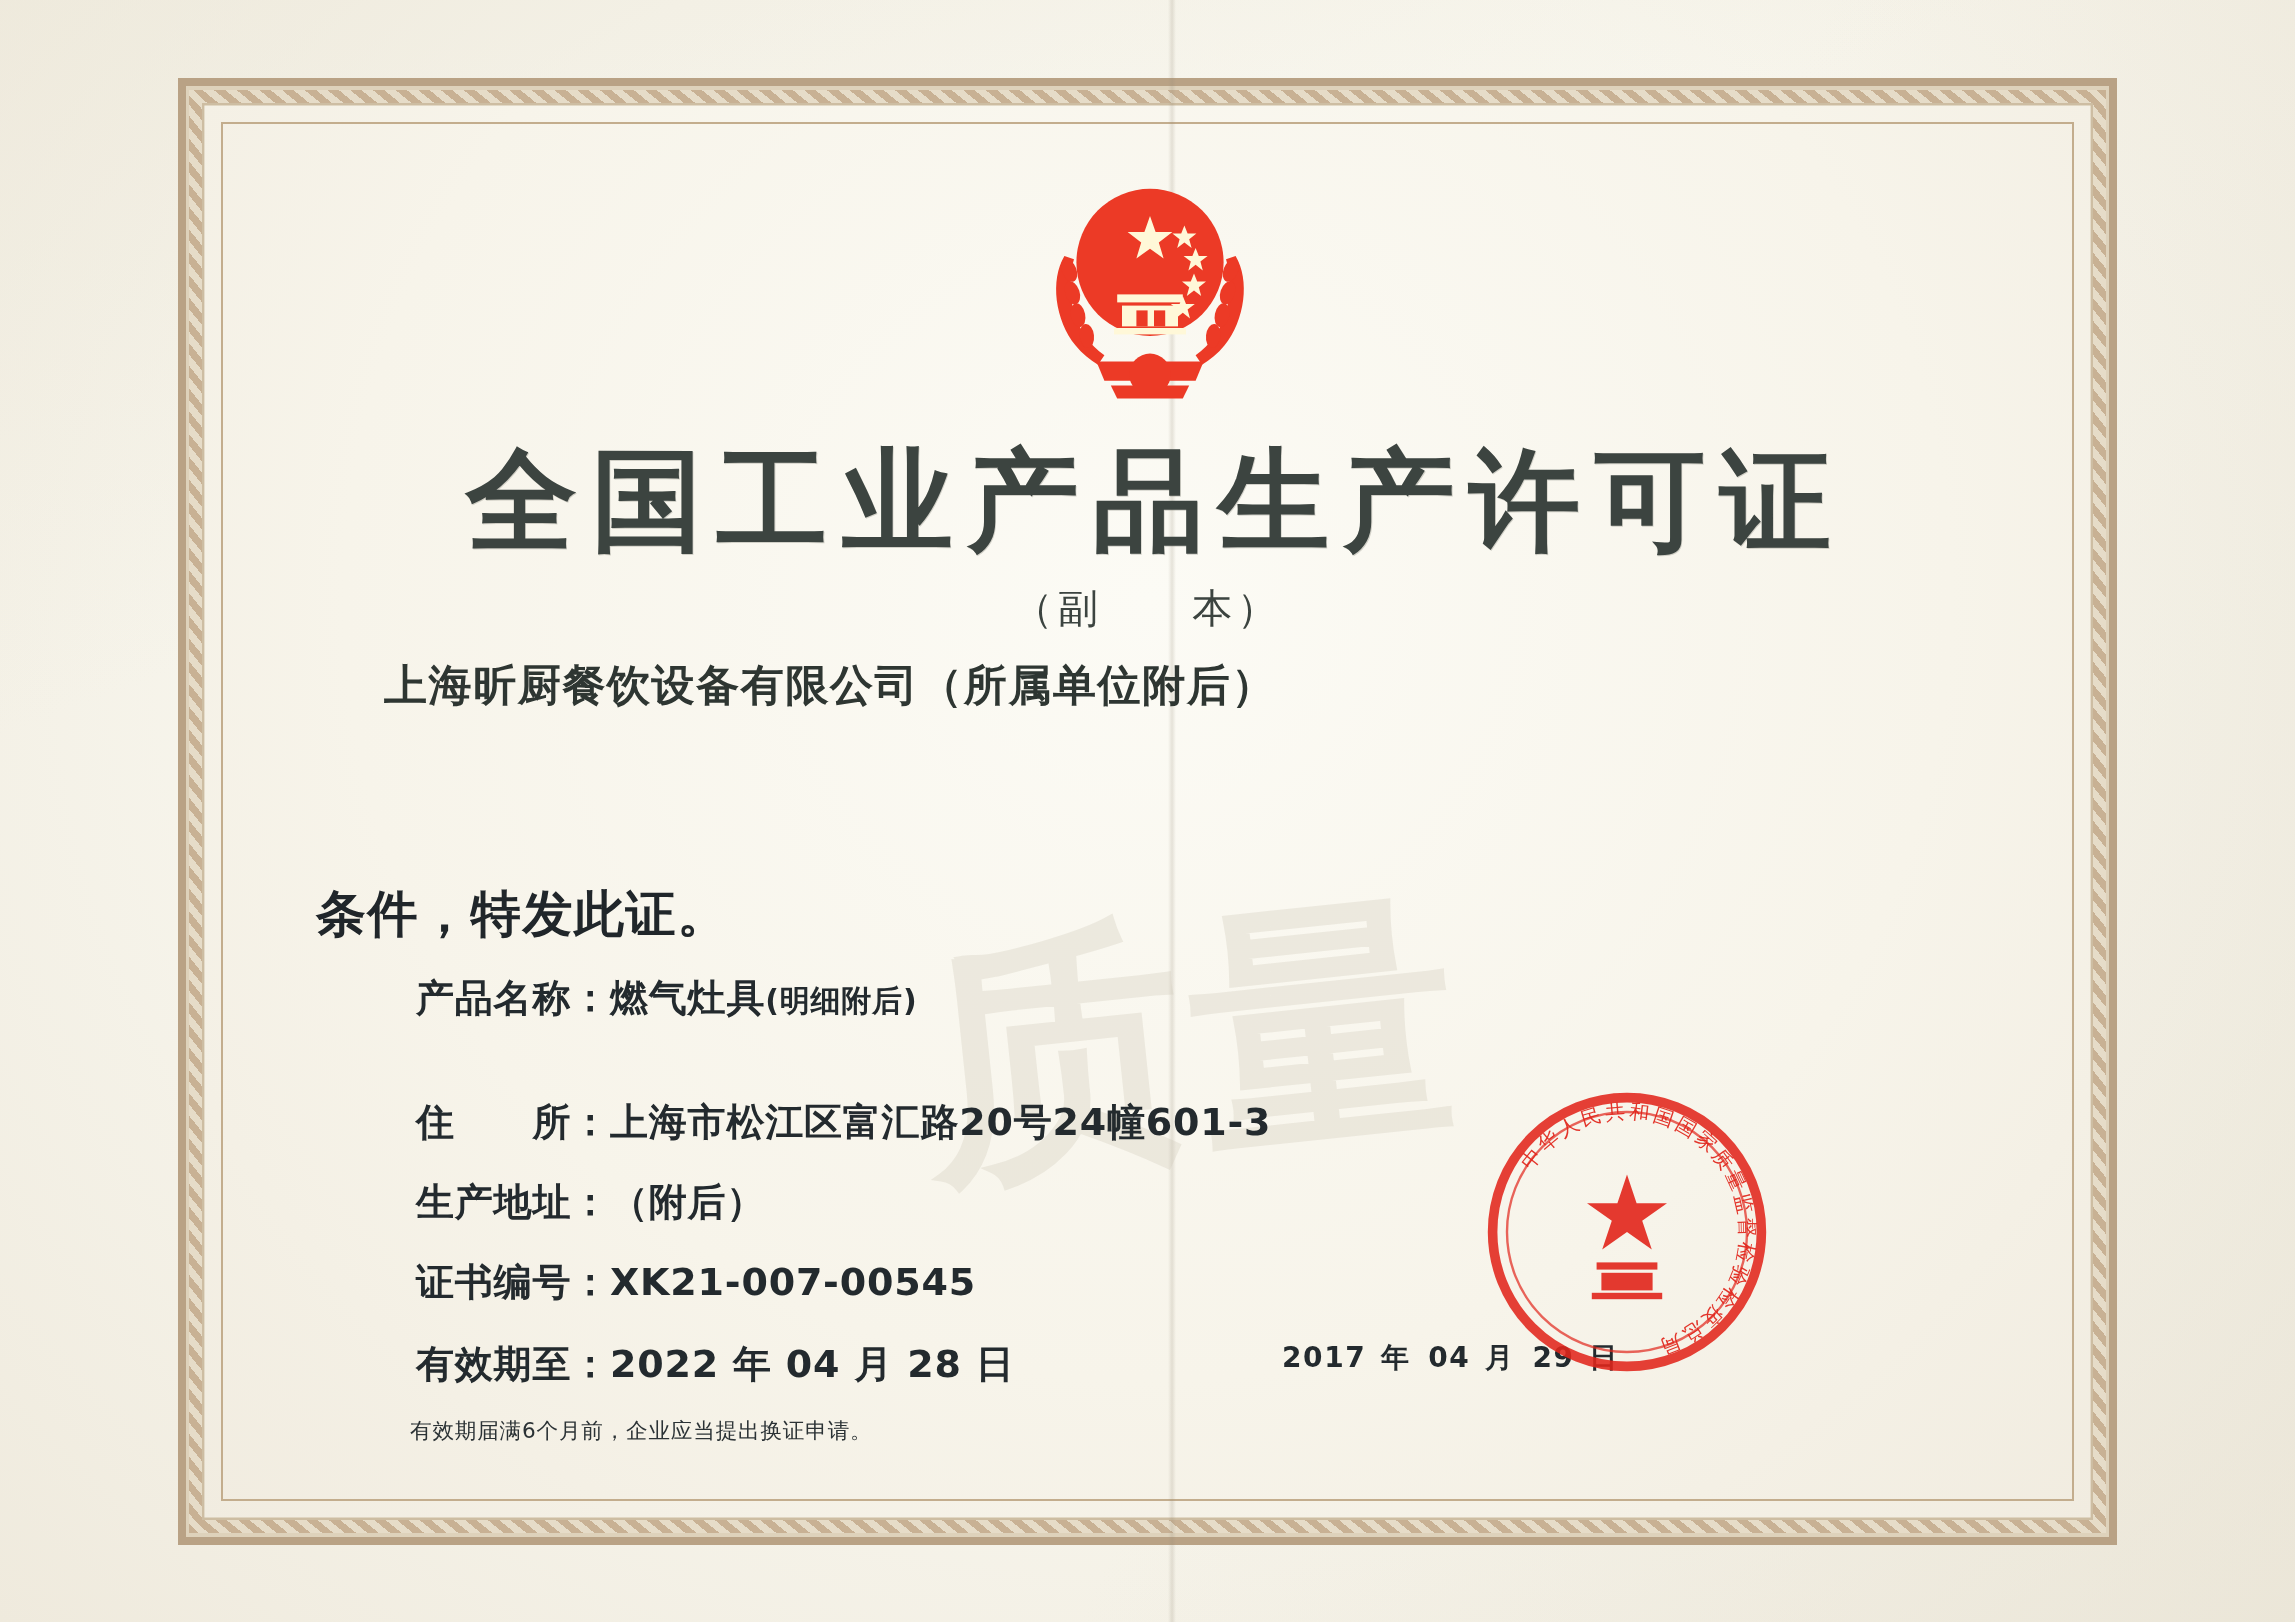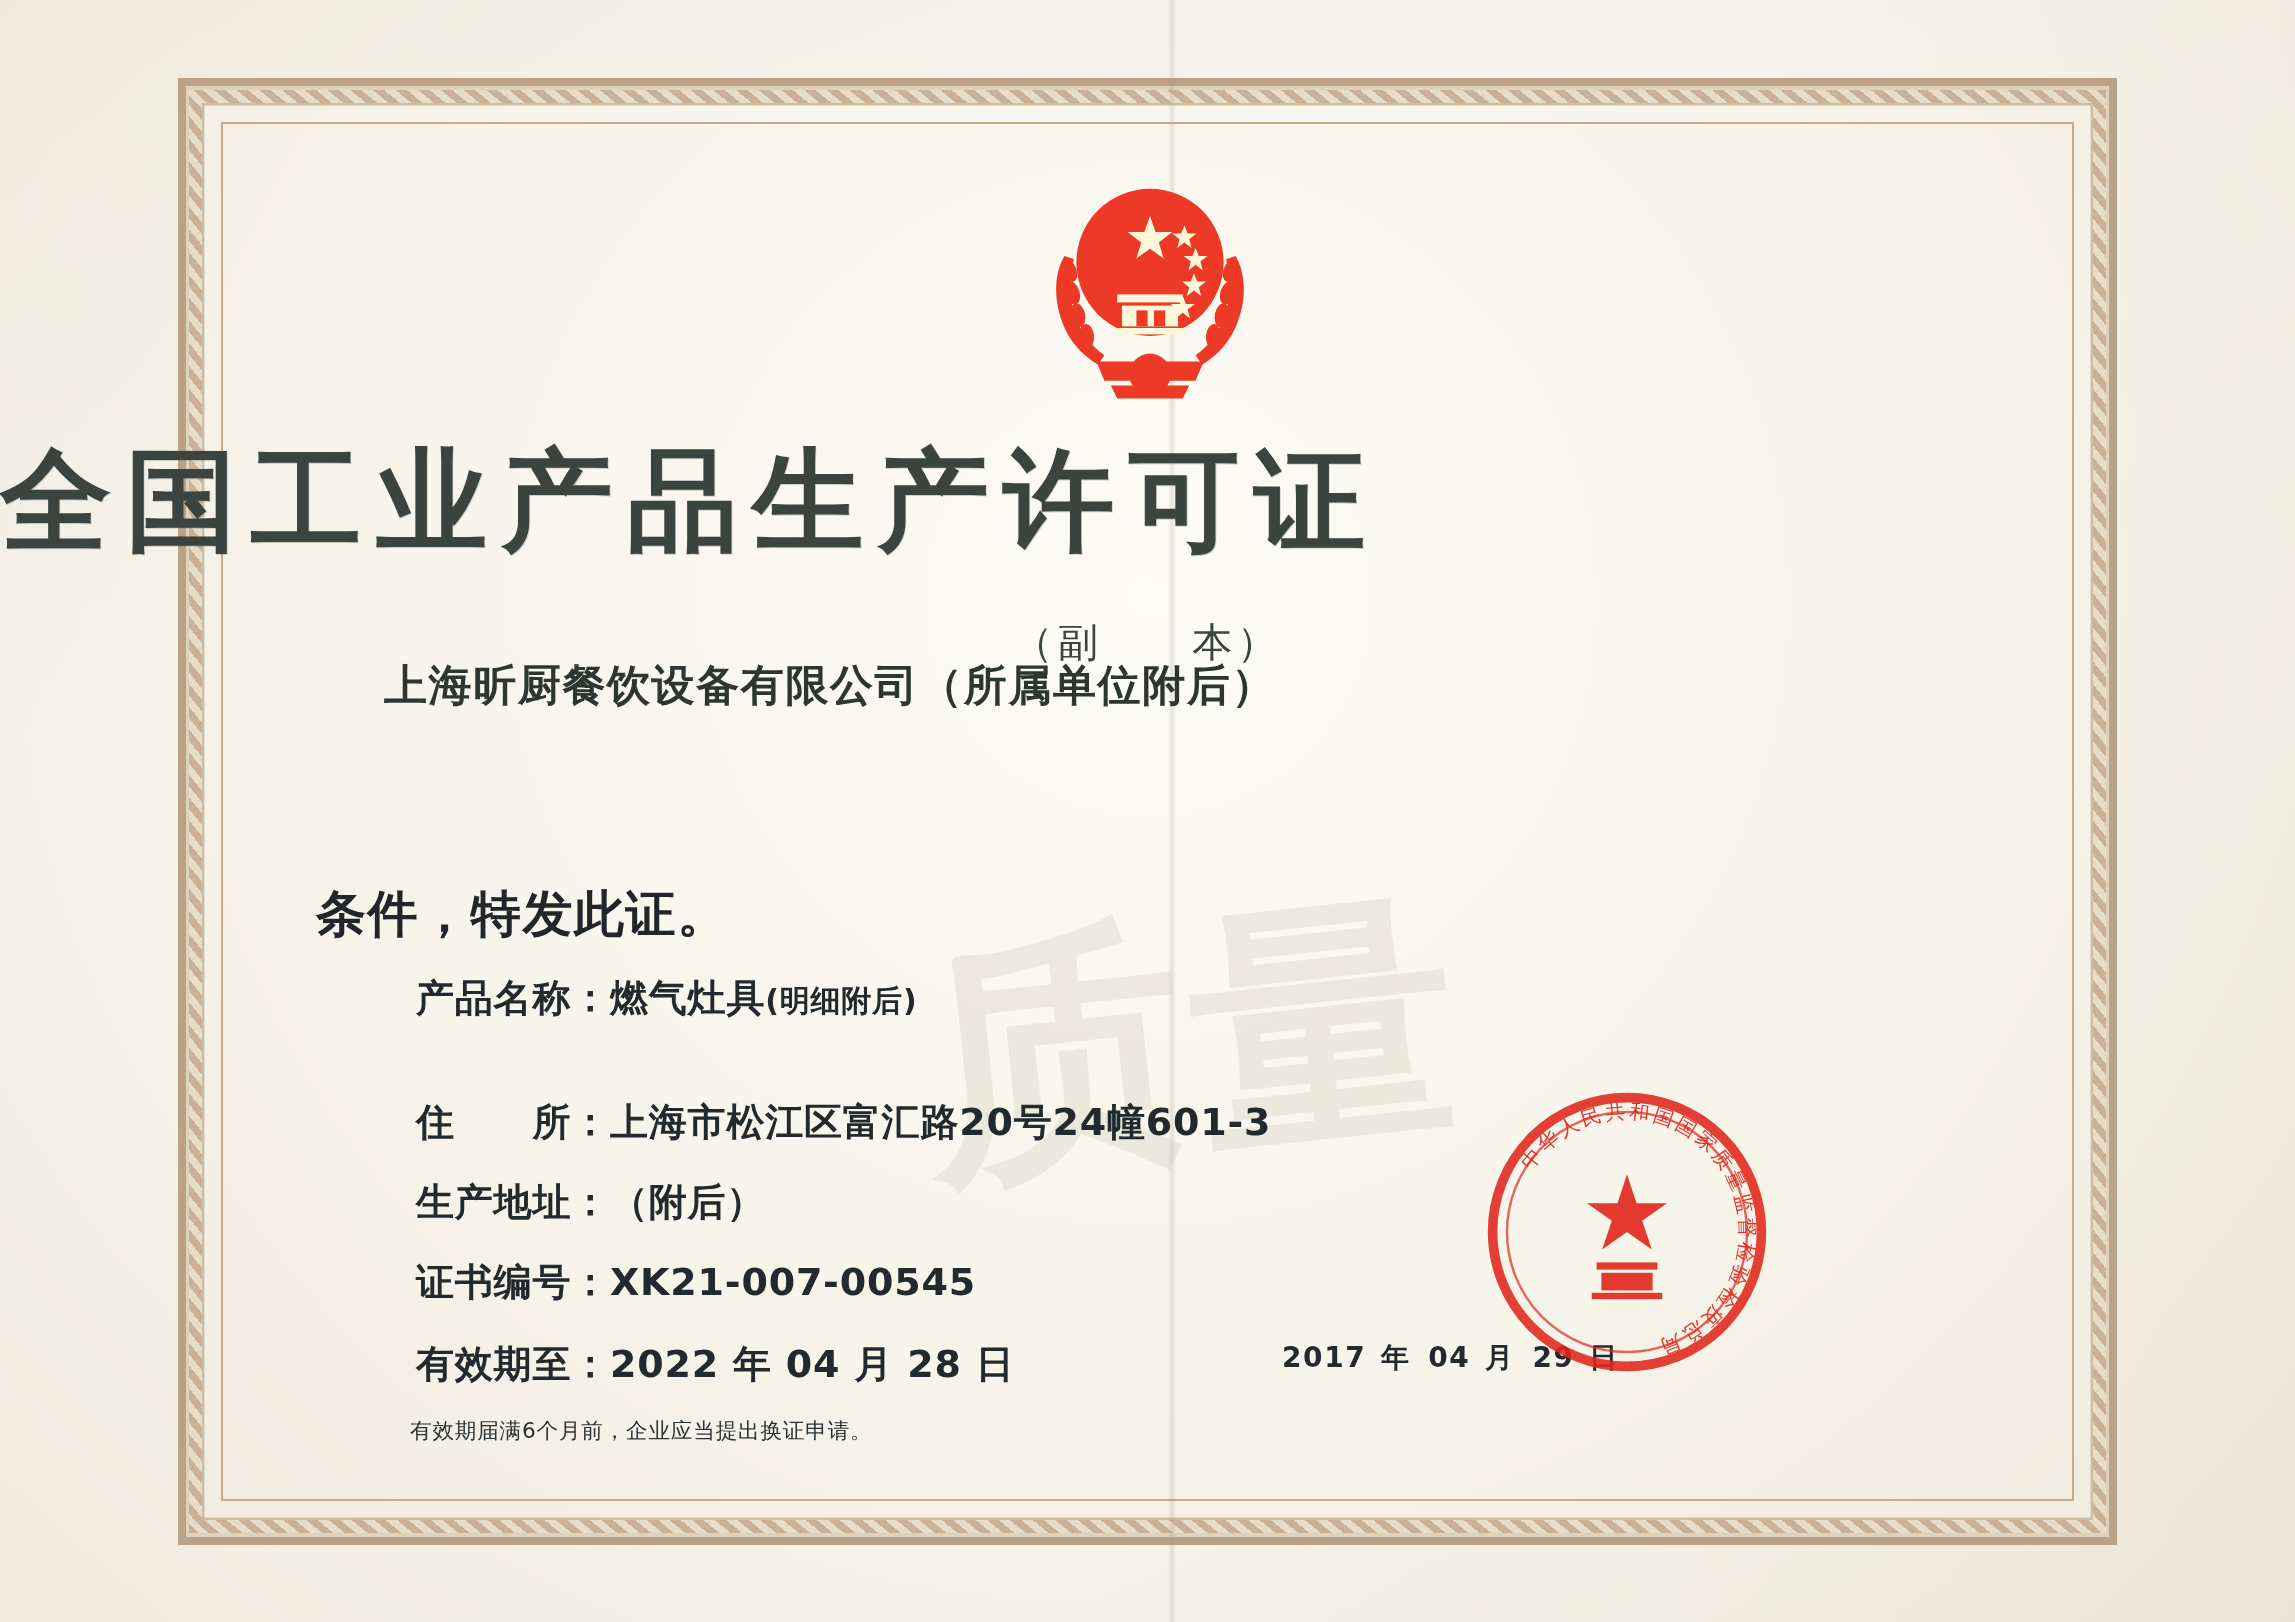--- a/index.html
+++ b/index.html
@@ -71,36 +71,36 @@
     transform:rotate(-6deg);
     pointer-events:none;user-select:none;
     font-weight:700;
   }
   
   .emblem{
     position:absolute;left:1034px;top:160px;width:232px;height:240px;
   }
   
   .title{
-    position:absolute;left:0;right:0;top:445px;
+    position:absolute;left:16px;right:0;top:445px;
+    text-align:center;
     font-size:111px;
     line-height:1;
     letter-spacing:14.4px;
     color:#3c4440;
     font-weight:700;
     font-family:"DejaVu Sans", sans-serif;
     text-shadow:0.8px 0.8px 0 rgba(90,90,80,0.25);
   }
   .subtitle{
     position:absolute;left:0;right:0;top:581px;
     text-align:center;
     font-size:40px;
     color:#3c4440;
     letter-spacing:4.8px;
-    margin-top:34px;
   }
   .company{
     position:absolute;left:384px;top:657px;
     font-size:43px;color:#2e3632;letter-spacing:1.6px;
     font-weight:600;
   }
   .body-line{
     position:absolute;
     font-size:50px;color:#20262a;letter-spacing:1.6px;
     font-weight:700;

